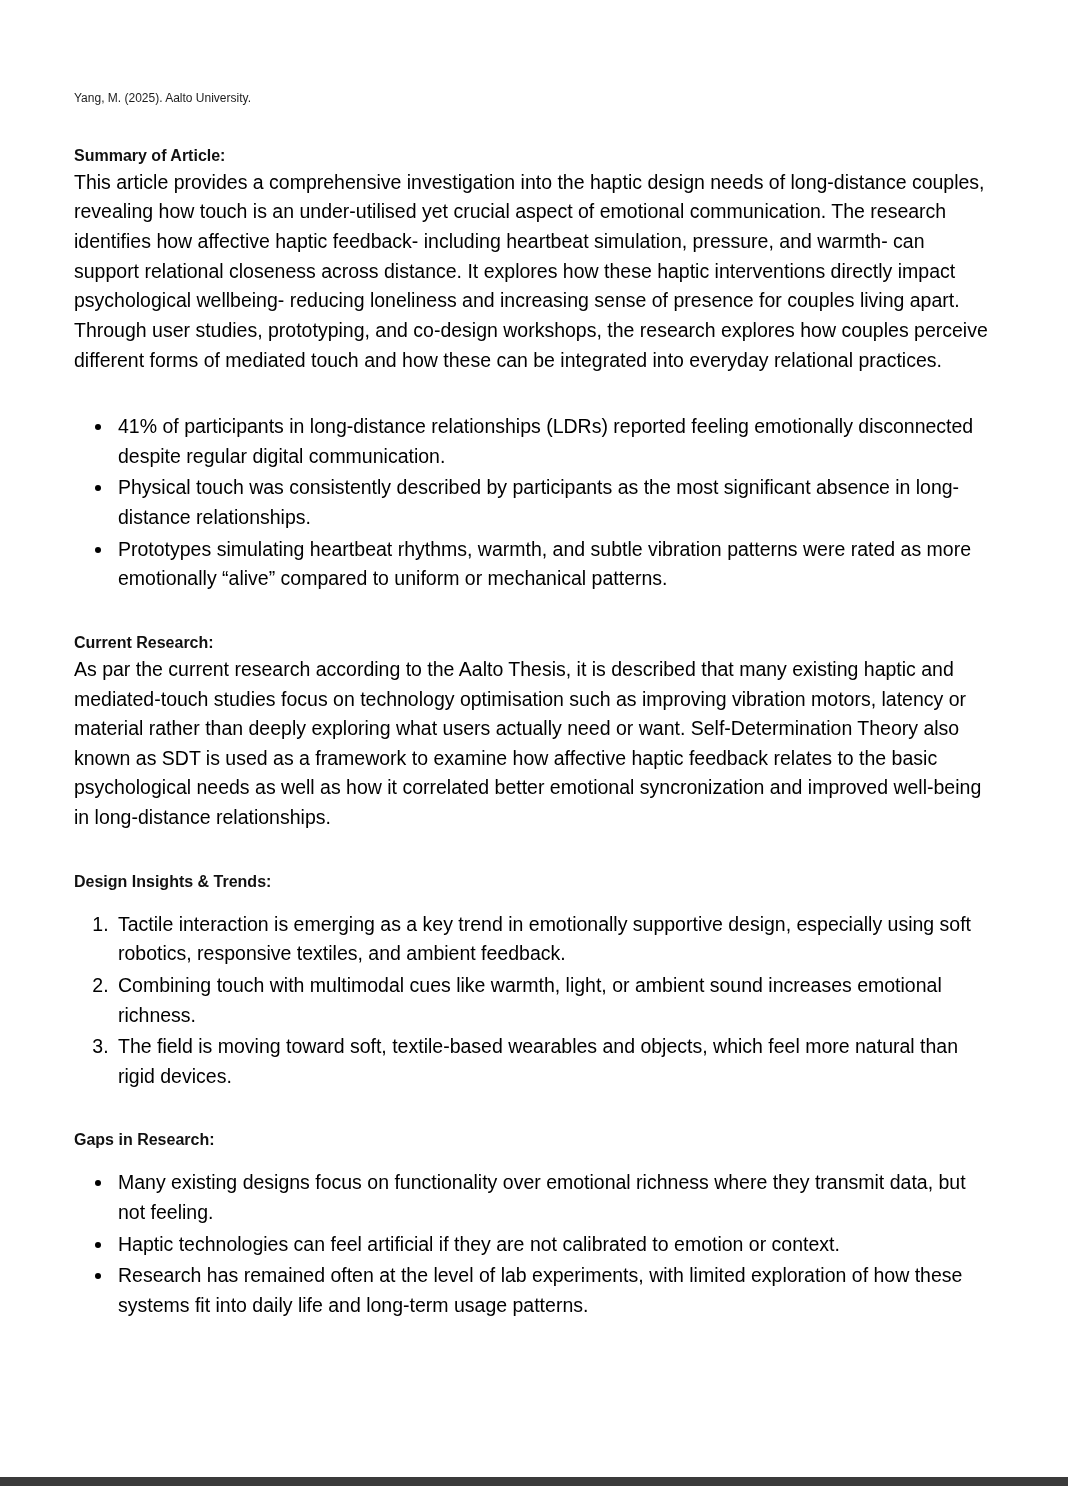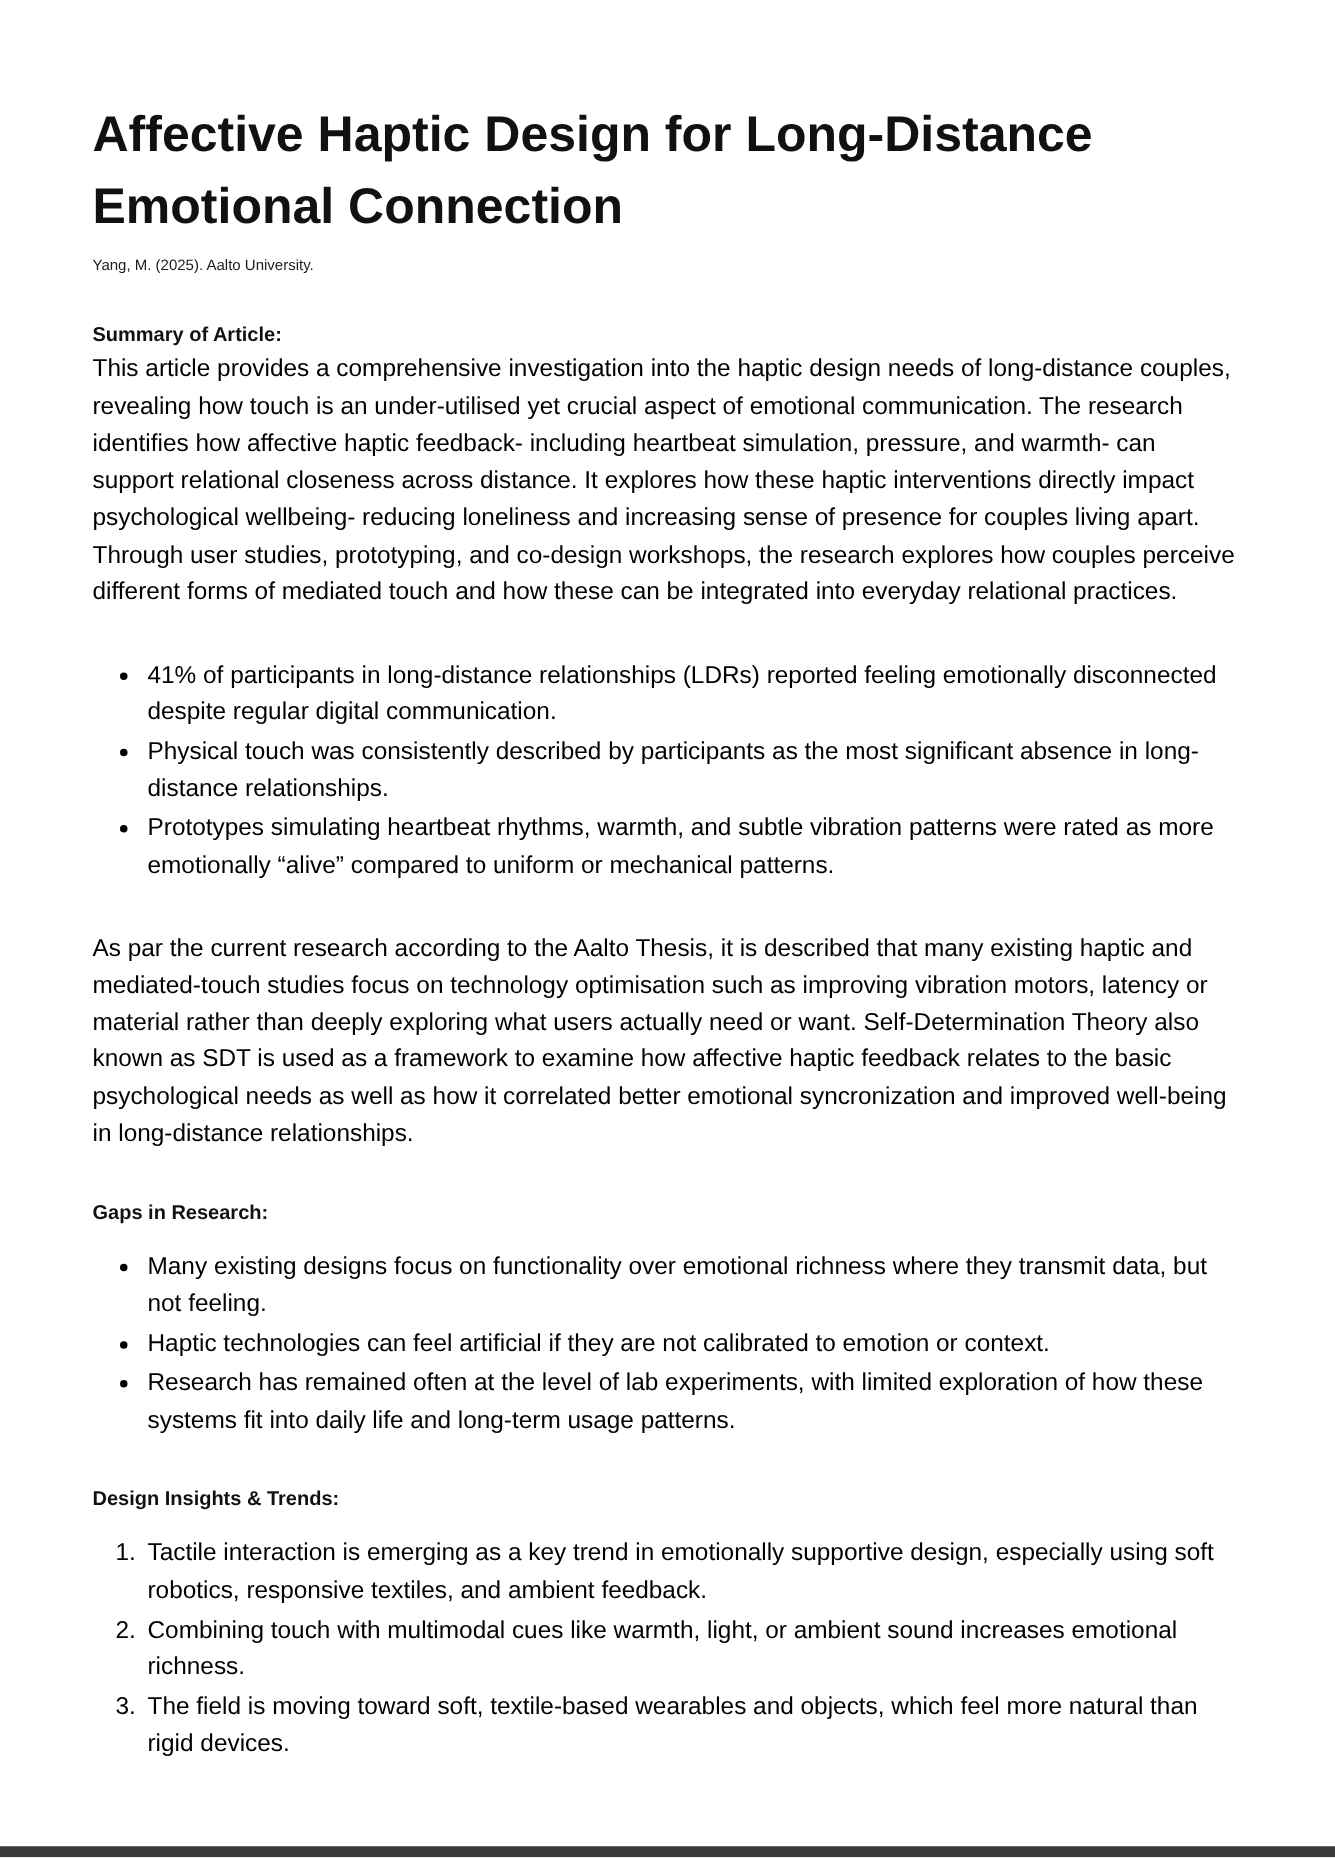--- a/index.html
+++ b/index.html
@@ -64,55 +64,55 @@
     height: 9px;
     background: #3b3b3b;
   }
 </style>
 </head>
 <body>
 
 <div class="page">
   <div class="content">
 
-    <h1 class="doc-title">Affective Haptic Design for Long-Distance Emotional Connection</h1>
 
     <div class="citation">Yang, M. (2025). Aalto University.</div>
 
     <div class="section">
       <div class="section-heading">Summary of Article:</div>
       <p class="section-body">This article provides a comprehensive investigation into the haptic design needs of long-distance couples, revealing how touch is an under-utilised yet crucial aspect of emotional communication. The research identifies how affective haptic feedback- including heartbeat simulation, pressure, and warmth- can support relational closeness across distance. It explores how these haptic interventions directly impact psychological wellbeing- reducing loneliness and increasing sense of presence for couples living apart. Through user studies, prototyping, and co-design workshops, the research explores how couples perceive different forms of mediated touch and how these can be integrated into everyday relational practices.</p>
     </div>
 
     <div class="section">
       <ul class="section-body">
         <li>41% of participants in long-distance relationships (LDRs) reported feeling emotionally disconnected despite regular digital communication.</li>
         <li>Physical touch was consistently described by participants as the most significant absence in long-distance relationships.</li>
         <li>Prototypes simulating heartbeat rhythms, warmth, and subtle vibration patterns were rated as more emotionally “alive” compared to uniform or mechanical patterns.</li>
       </ul>
     </div>
 
     <div class="section">
+      <div class="section-heading">Current Research:</div>
       <p class="section-body">As par the current research according to the Aalto Thesis, it is described that many existing haptic and mediated-touch studies focus on technology optimisation such as improving vibration motors, latency or material rather than deeply exploring what users actually need or want. Self-Determination Theory also known as SDT is used as a framework to examine how affective haptic feedback relates to the basic psychological needs as well as how it correlated better emotional syncronization and improved well-being in long-distance relationships.</p>
+    </div>
+
+    <div class="section">
+      <div class="section-heading">Design Insights &amp; Trends:</div>
+      <ol class="section-body">
+        <li>Tactile interaction is emerging as a key trend in emotionally supportive design, especially using soft robotics, responsive textiles, and ambient feedback.</li>
+        <li>Combining touch with multimodal cues like warmth, light, or ambient sound increases emotional richness.</li>
+        <li>The field is moving toward soft, textile-based wearables and objects, which feel more natural than rigid devices.</li>
+      </ol>
     </div>
 
     <div class="section">
       <div class="section-heading">Gaps in Research:</div>
       <ul class="section-body">
         <li>Many existing designs focus on functionality over emotional richness where they transmit data, but not feeling.</li>
         <li>Haptic technologies can feel artificial if they are not calibrated to emotion or context.</li>
         <li>Research has remained often at the level of lab experiments, with limited exploration of how these systems fit into daily life and long-term usage patterns.</li>
       </ul>
     </div>
 
-    <div class="section">
-      <div class="section-heading">Design Insights &amp; Trends:</div>
-      <ol class="section-body">
-        <li>Tactile interaction is emerging as a key trend in emotionally supportive design, especially using soft robotics, responsive textiles, and ambient feedback.</li>
-        <li>Combining touch with multimodal cues like warmth, light, or ambient sound increases emotional richness.</li>
-        <li>The field is moving toward soft, textile-based wearables and objects, which feel more natural than rigid devices.</li>
-      </ol>
-    </div>
-
   </div>
 
   <div class="bottom-bar"></div>
 </div>
 
 </body></html>

